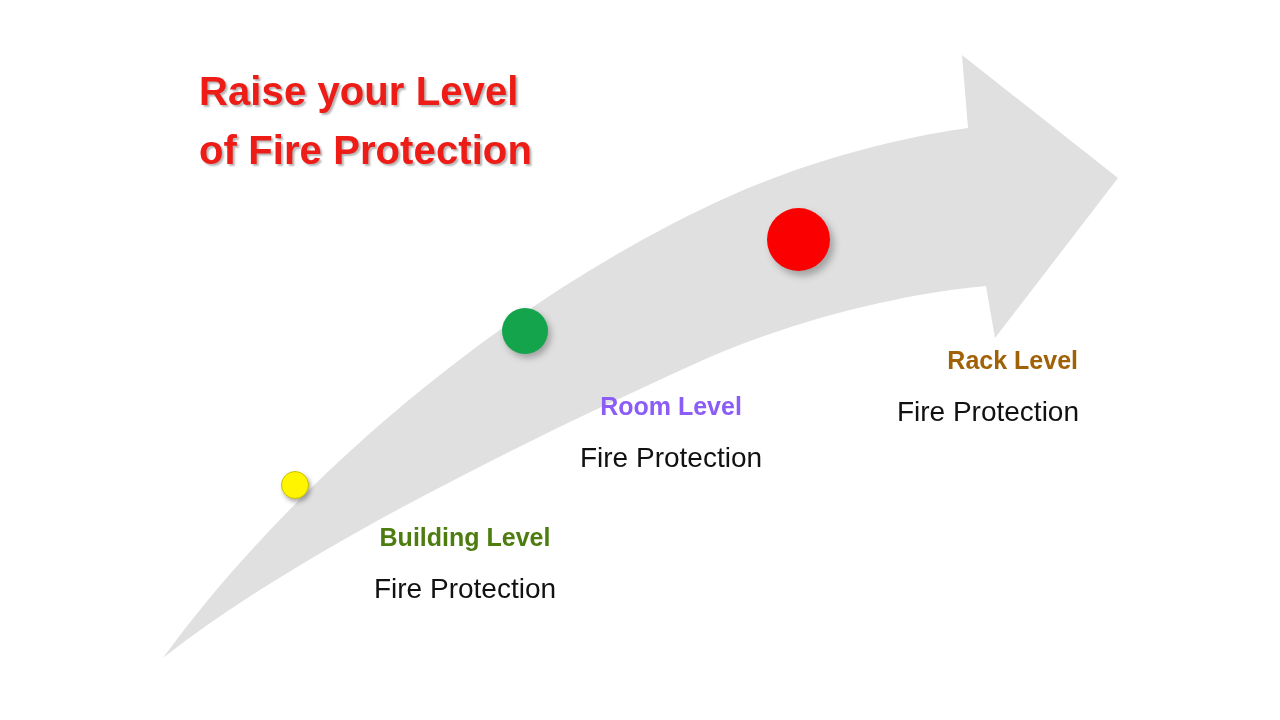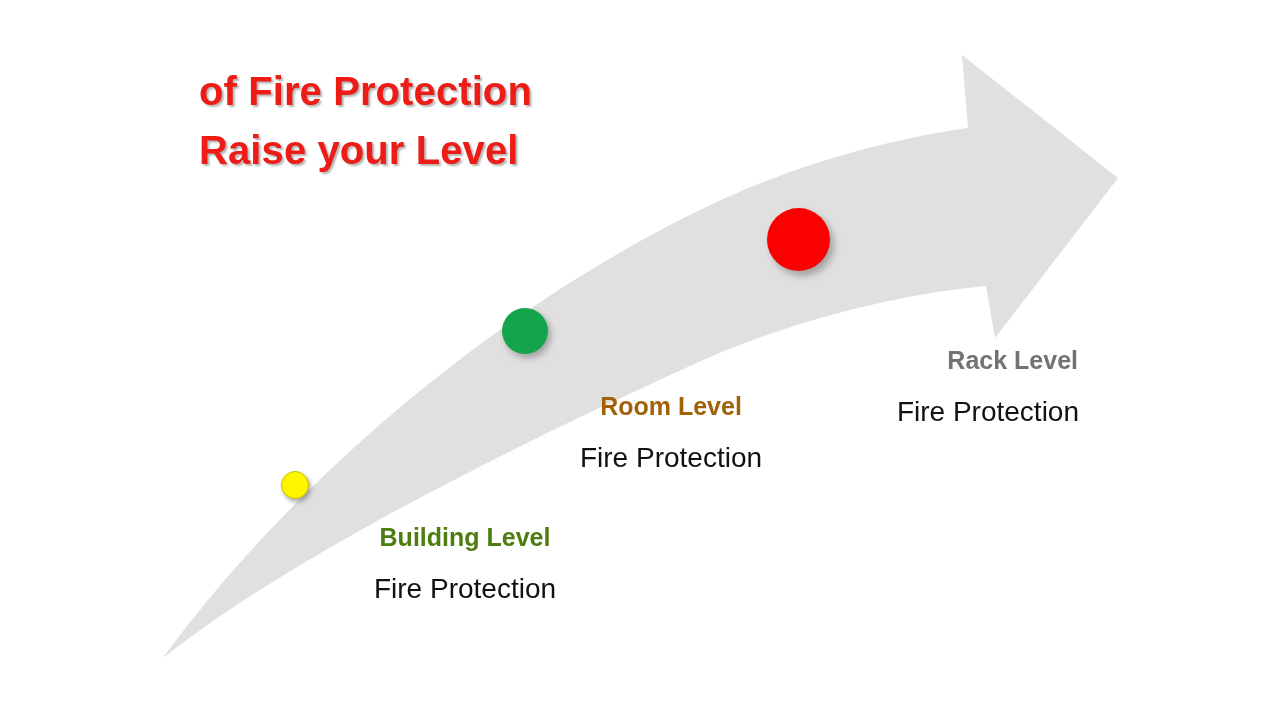--- a/index.html
+++ b/index.html
@@ -116,36 +116,36 @@
                L 962 55
                L 1118 178
                L 995 338
                L 986 286
                C 900 294, 790 320, 690 366
                C 470 466, 280 566, 163 658 Z"></path>
     </g>
   </svg>
 
   <div id="title" style="color: rgb(237, 28, 22);">
+    <span class="tline">Raise your Level</span>
     <span class="tline">of Fire Protection</span>
-    <span class="tline">Raise your Level</span>
   </div>
 
   <div class="dot" id="dot-building" style="background: rgb(255, 245, 0);"></div>
   <div class="dot" id="dot-room" style="background: rgb(20, 164, 75);"></div>
   <div class="dot" id="dot-rack" style="background: rgb(251, 0, 0);"></div>
 
   <div class="stage-label" id="label-building">
     <span class="level" style="color: #4d7c0f;">Building Level</span>
     <span class="sub" style="color: rgb(17, 17, 17);">Fire Protection</span>
   </div>
 
   <div class="stage-label" id="label-room">
-    <span class="level" style="color: #a16207;">Room Level</span>
+    <span class="level" style="color: #8b5cf6;">Room Level</span>
     <span class="sub" style="color: rgb(17, 17, 17);">Fire Protection</span>
   </div>
 
   <div class="stage-label" id="label-rack">
-    <span class="level" style="color: #737373;">Rack Level</span>
+    <span class="level" style="color: #a16207;">Rack Level</span>
     <span class="sub" style="color: rgb(17, 17, 17);">Fire Protection</span>
   </div>
 
 </div>
 
 </body></html>

